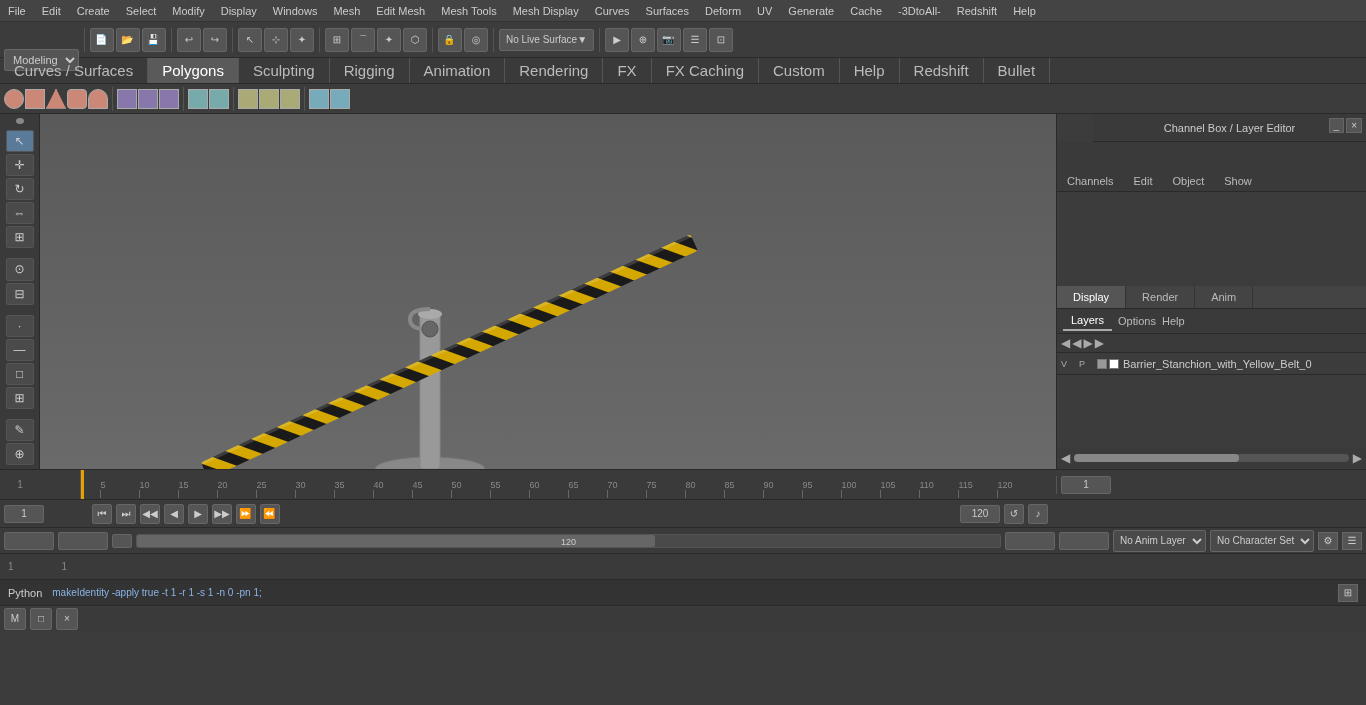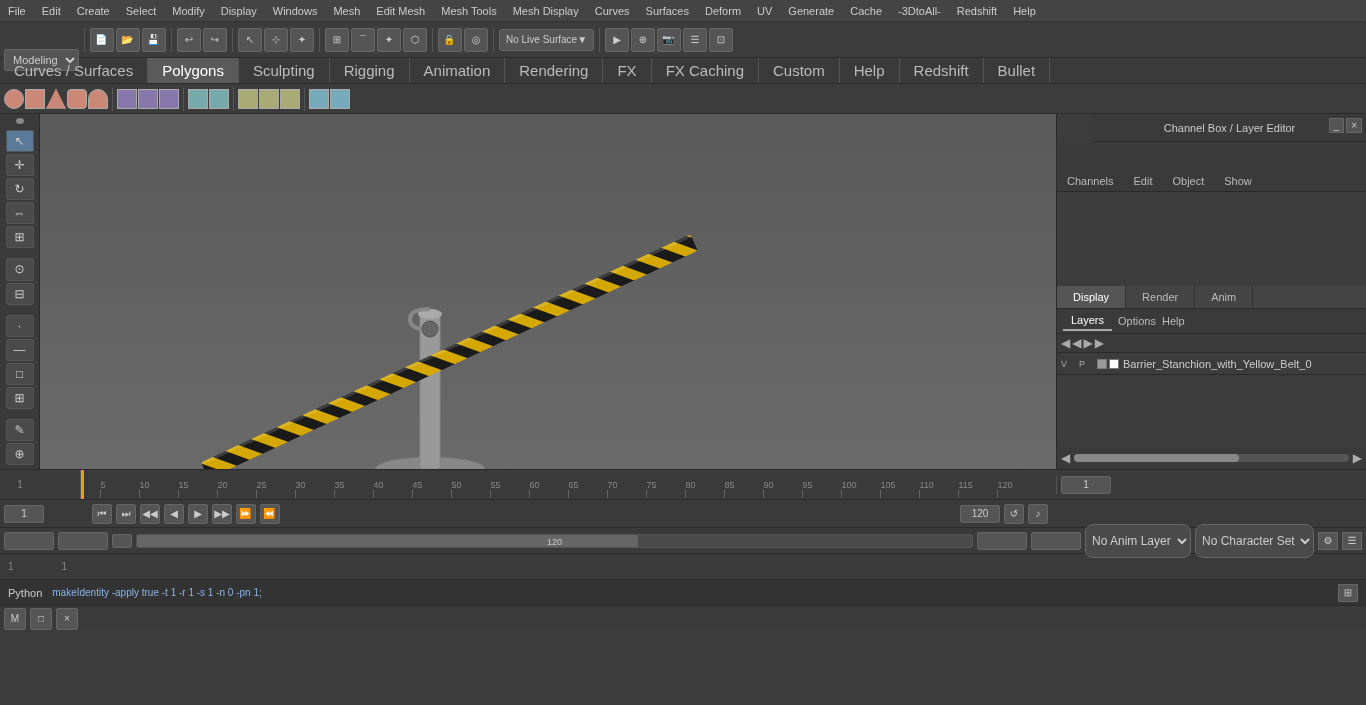--- a/index.html
+++ b/index.html
@@ -172,22 +172,22 @@
     
     #scene-svg {
       position: absolute; top: 0; left: 0; width: 100%; height: 100%;
     }
 
     .small-num-input {
       width: 50px; height: 18px; background: #555; border: 1px solid #666;
       color: #ccc; font-size: 10px; text-align: center; border-radius: 2px; padding: 0 2px;
     }
     .anim-layer-select {
-      height: 34px; background: #4a4a4a; border: 1px solid #666;
-      color: #ccc; font-size: 12px; border-radius: 8px; padding: 0 2px;
+      height: 22px; background: #4a4a4a; border: 1px solid #666;
+      color: #ccc; font-size: 10px; border-radius: 2px; padding: 0 2px;
       min-width: 90px;
     }
 
     
     .scroll-arrow { font-size: 12px; color: #aaa; cursor: pointer; }
 
     
     .vp-small-btn {
       height: 20px; background: transparent; border: none;
       color: #ccc; font-size: 10px; cursor: pointer; padding: 0 3px;

